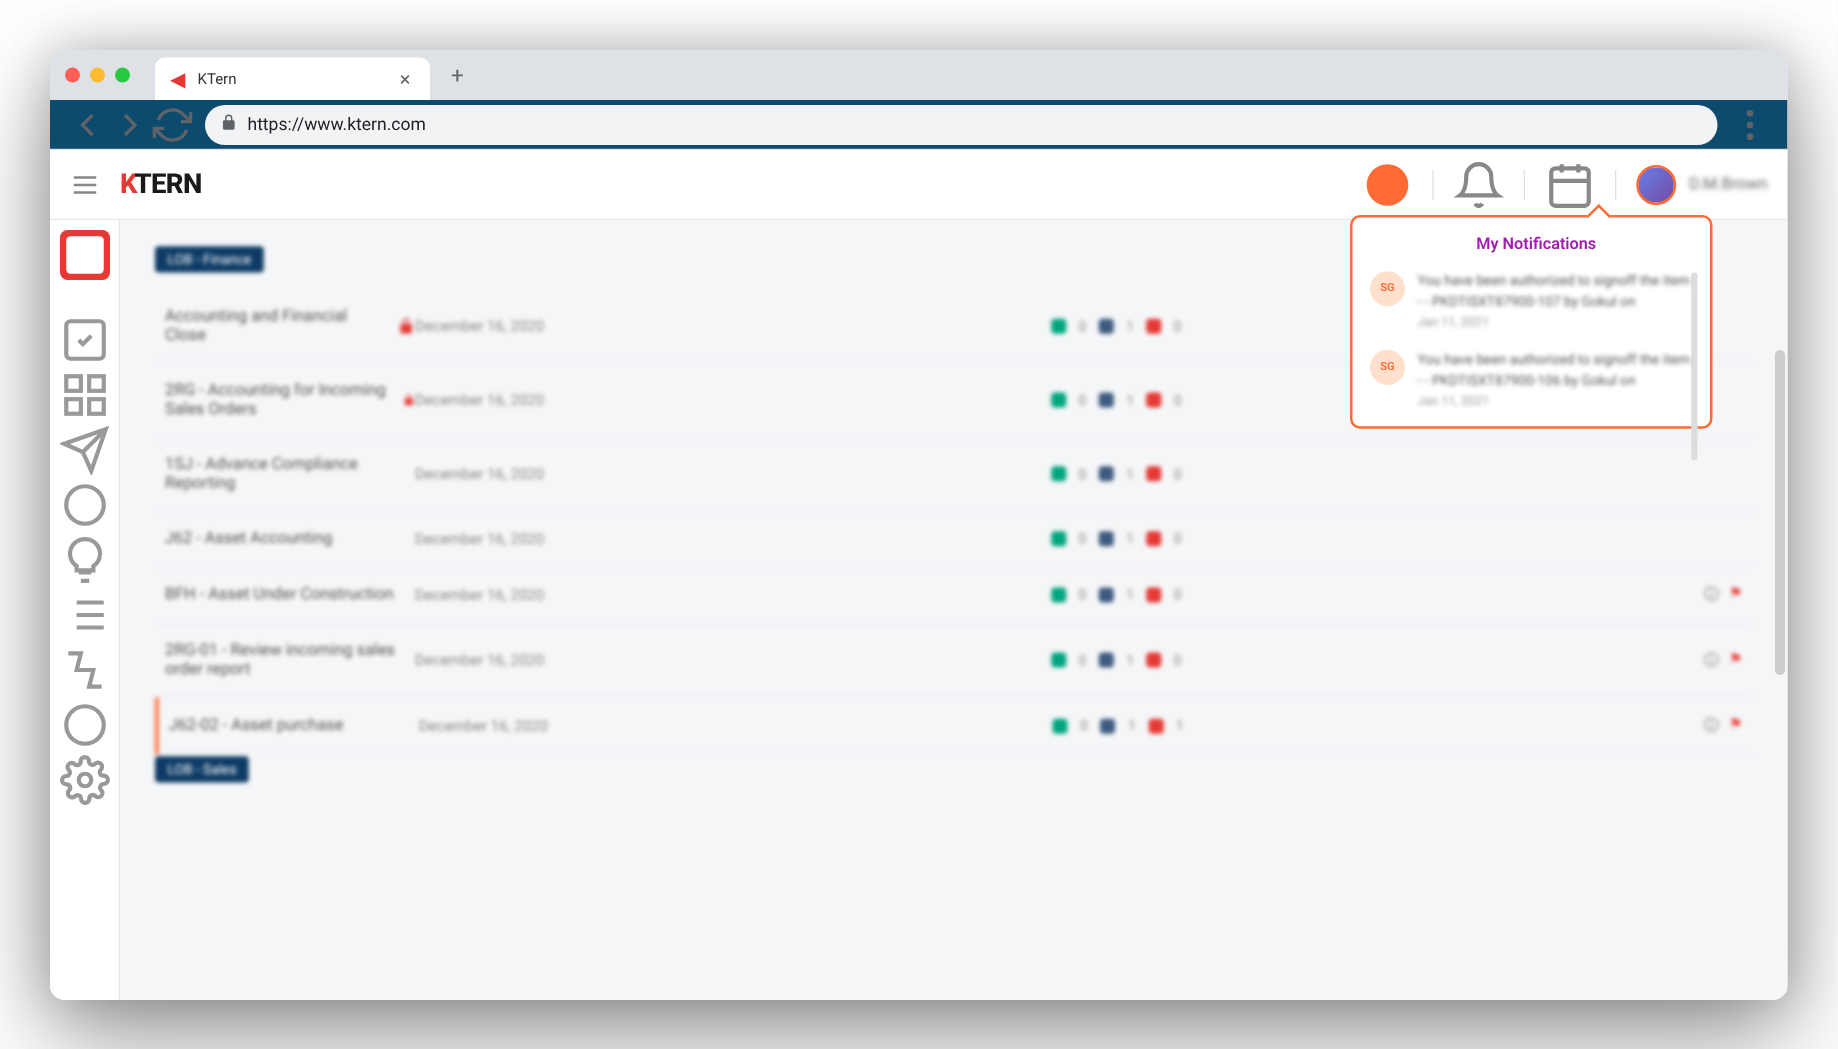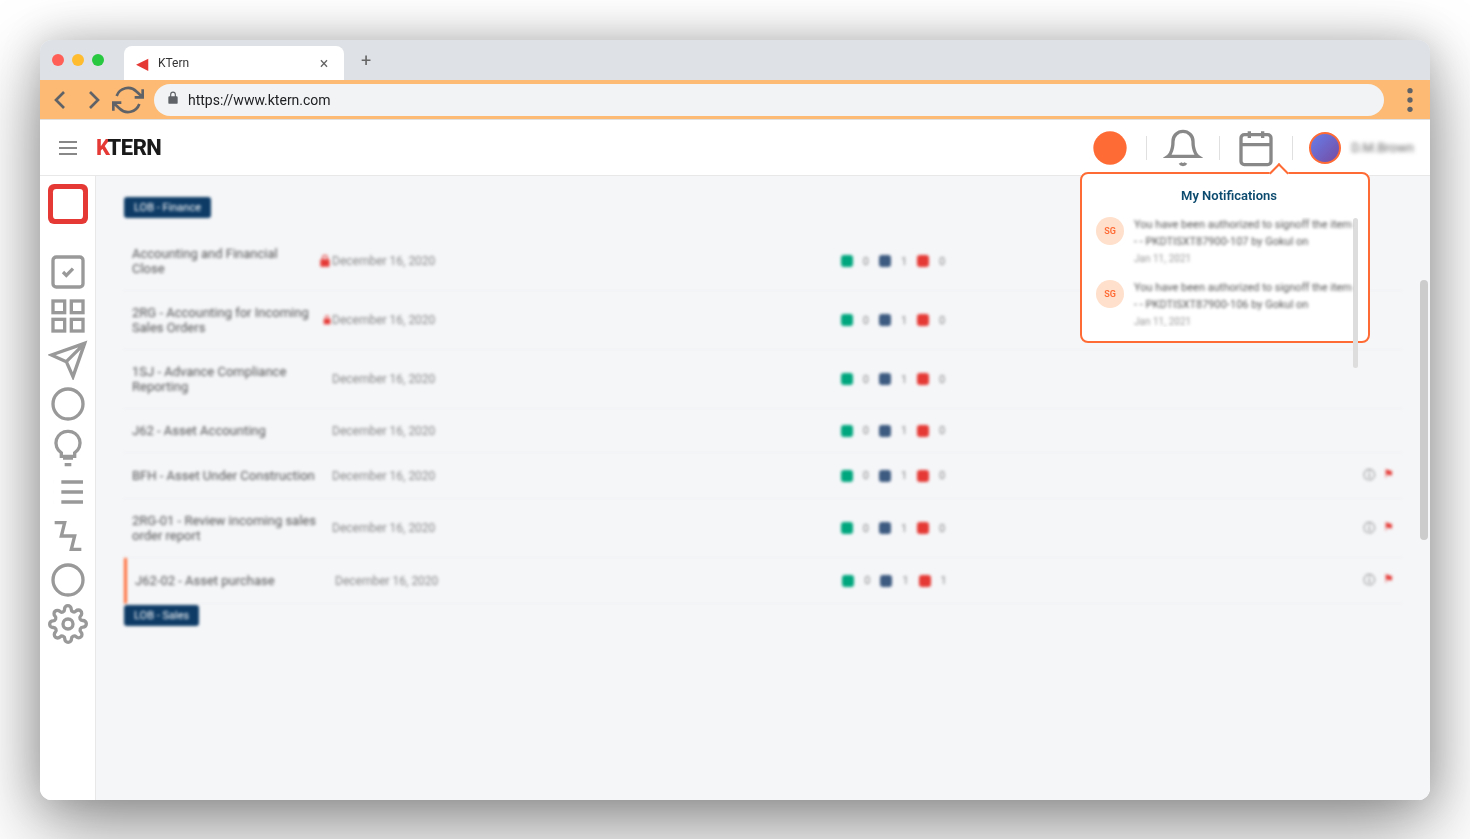--- a/index.html
+++ b/index.html
@@ -12,21 +12,21 @@
 .traffic-light { width: 12px; height: 12px; border-radius: 50%; }
 .tl-red { background: #ff5f57; }
 .tl-yellow { background: #febc2e; }
 .tl-green { background: #28c840; }
 .browser-tab { display: flex; align-items: center; background: #fff; border-radius: 8px 8px 0 0; height: 34px; padding: 0 12px; margin-top: 6px; gap: 8px; min-width: 220px; }
 .tab-favicon { width: 14px; height: 14px; color: #e53935; display: flex; align-items: center; }
 .tab-title { font-size: 12px; color: #333; flex: 1; }
 .tab-close { width: 16px; height: 16px; display: flex; align-items: center; justify-content: center; color: #666; cursor: pointer; font-size: 16px; }
 .new-tab { width: 28px; height: 28px; display: flex; align-items: center; justify-content: center; color: #666; cursor: pointer; font-size: 18px; }
 
-.browser-toolbar { height: 40px; display: flex; align-items: center; padding: 4px 4px; background: #fdba74; gap: 2px; border-bottom: 1px solid #e0e0e0; }
+.browser-toolbar { height: 40px; display: flex; align-items: center; padding: 4px 14px; background: #0c4a6e; gap: 2px; border-bottom: 1px solid #e0e0e0; }
 .nav-btn { width: 32px; height: 32px; display: flex; align-items: center; justify-content: center; border-radius: 50%; color: #5f6368; cursor: pointer; }
 .address-bar { flex: 1; height: 32px; background: #f1f3f4; border-radius: 16px; display: flex; align-items: center; padding: 0 12px; margin: 0 8px; gap: 8px; }
 .lock-icon { color: #5f6368; }
 .url { font-size: 14px; color: #202124; }
 .menu-btn { width: 32px; height: 32px; display: flex; align-items: center; justify-content: center; color: #5f6368; cursor: pointer; }
 
 
 .app { background: #fff; height: calc(100% - 80px); display: flex; flex-direction: column; position: relative; }
 .app-header { height: 56px; border-bottom: 1px solid #e8e8e8; display: flex; align-items: center; padding: 0 16px; gap: 16px; }
 .hamburger { width: 24px; height: 24px; display: flex; align-items: center; justify-content: center; color: #888; cursor: pointer; }
@@ -56,21 +56,21 @@
 .sd-green { background: #00a67e; }
 .sd-blue { background: #3d5a80; }
 .sd-red { background: #e53935; }
 .status-num { font-size: 11px; color: #888; }
 .row-actions { width: 80px; display: flex; gap: 8px; justify-content: flex-end; font-size: 12px; color: #666; }
 .lock-badge { width: 14px; height: 14px; color: #e53935; }
 
 
 .notif-popover { position: absolute; right: 60px; top: 52px; width: 290px; background: #fff; border: 2px solid #ff6b35; border-radius: 8px; z-index: 100; padding: 14px 6px 14px 14px; }
 .notif-popover::before { content: ''; position: absolute; top: -8px; right: 82px; width: 12px; height: 12px; background: #fff; border-left: 2px solid #ff6b35; border-top: 2px solid #ff6b35; transform: rotate(45deg); }
-.notif-title { color: #0c4a6e; font-size: 13px; font-weight: 600; text-align: center; margin-bottom: 14px; }
+.notif-title { color: #a21caf; font-size: 13px; font-weight: 600; text-align: center; margin-bottom: 14px; }
 .notif-list { display: flex; flex-direction: column; gap: 16px; max-height: 240px; overflow: hidden; padding-right: 8px; position: relative; }
 .notif-scrollbar { position: absolute; right: 10px; top: 44px; width: 5px; height: 150px; background: #ddd; border-radius: 3px; }
 .notif-item { display: flex; gap: 10px; }
 .notif-avatar { width: 28px; height: 28px; border-radius: 50%; flex-shrink: 0; display: flex; align-items: center; justify-content: center; font-size: 9px; font-weight: 600; text-align: right; }
 .na-1 { background: #ffe0cc; color: #ff6b35; }
 .notif-body { flex: 1; filter: blur(1.5px); }
 .notif-text { font-size: 11px; color: #555; line-height: 1.5; }
 .notif-date { font-size: 10px; color: #999; margin-top: 3px; }
 
 .right-scrollbar { position: absolute; right: 2px; top: 160px; width: 8px; height: 260px; background: #ccc; border-radius: 4px; }

